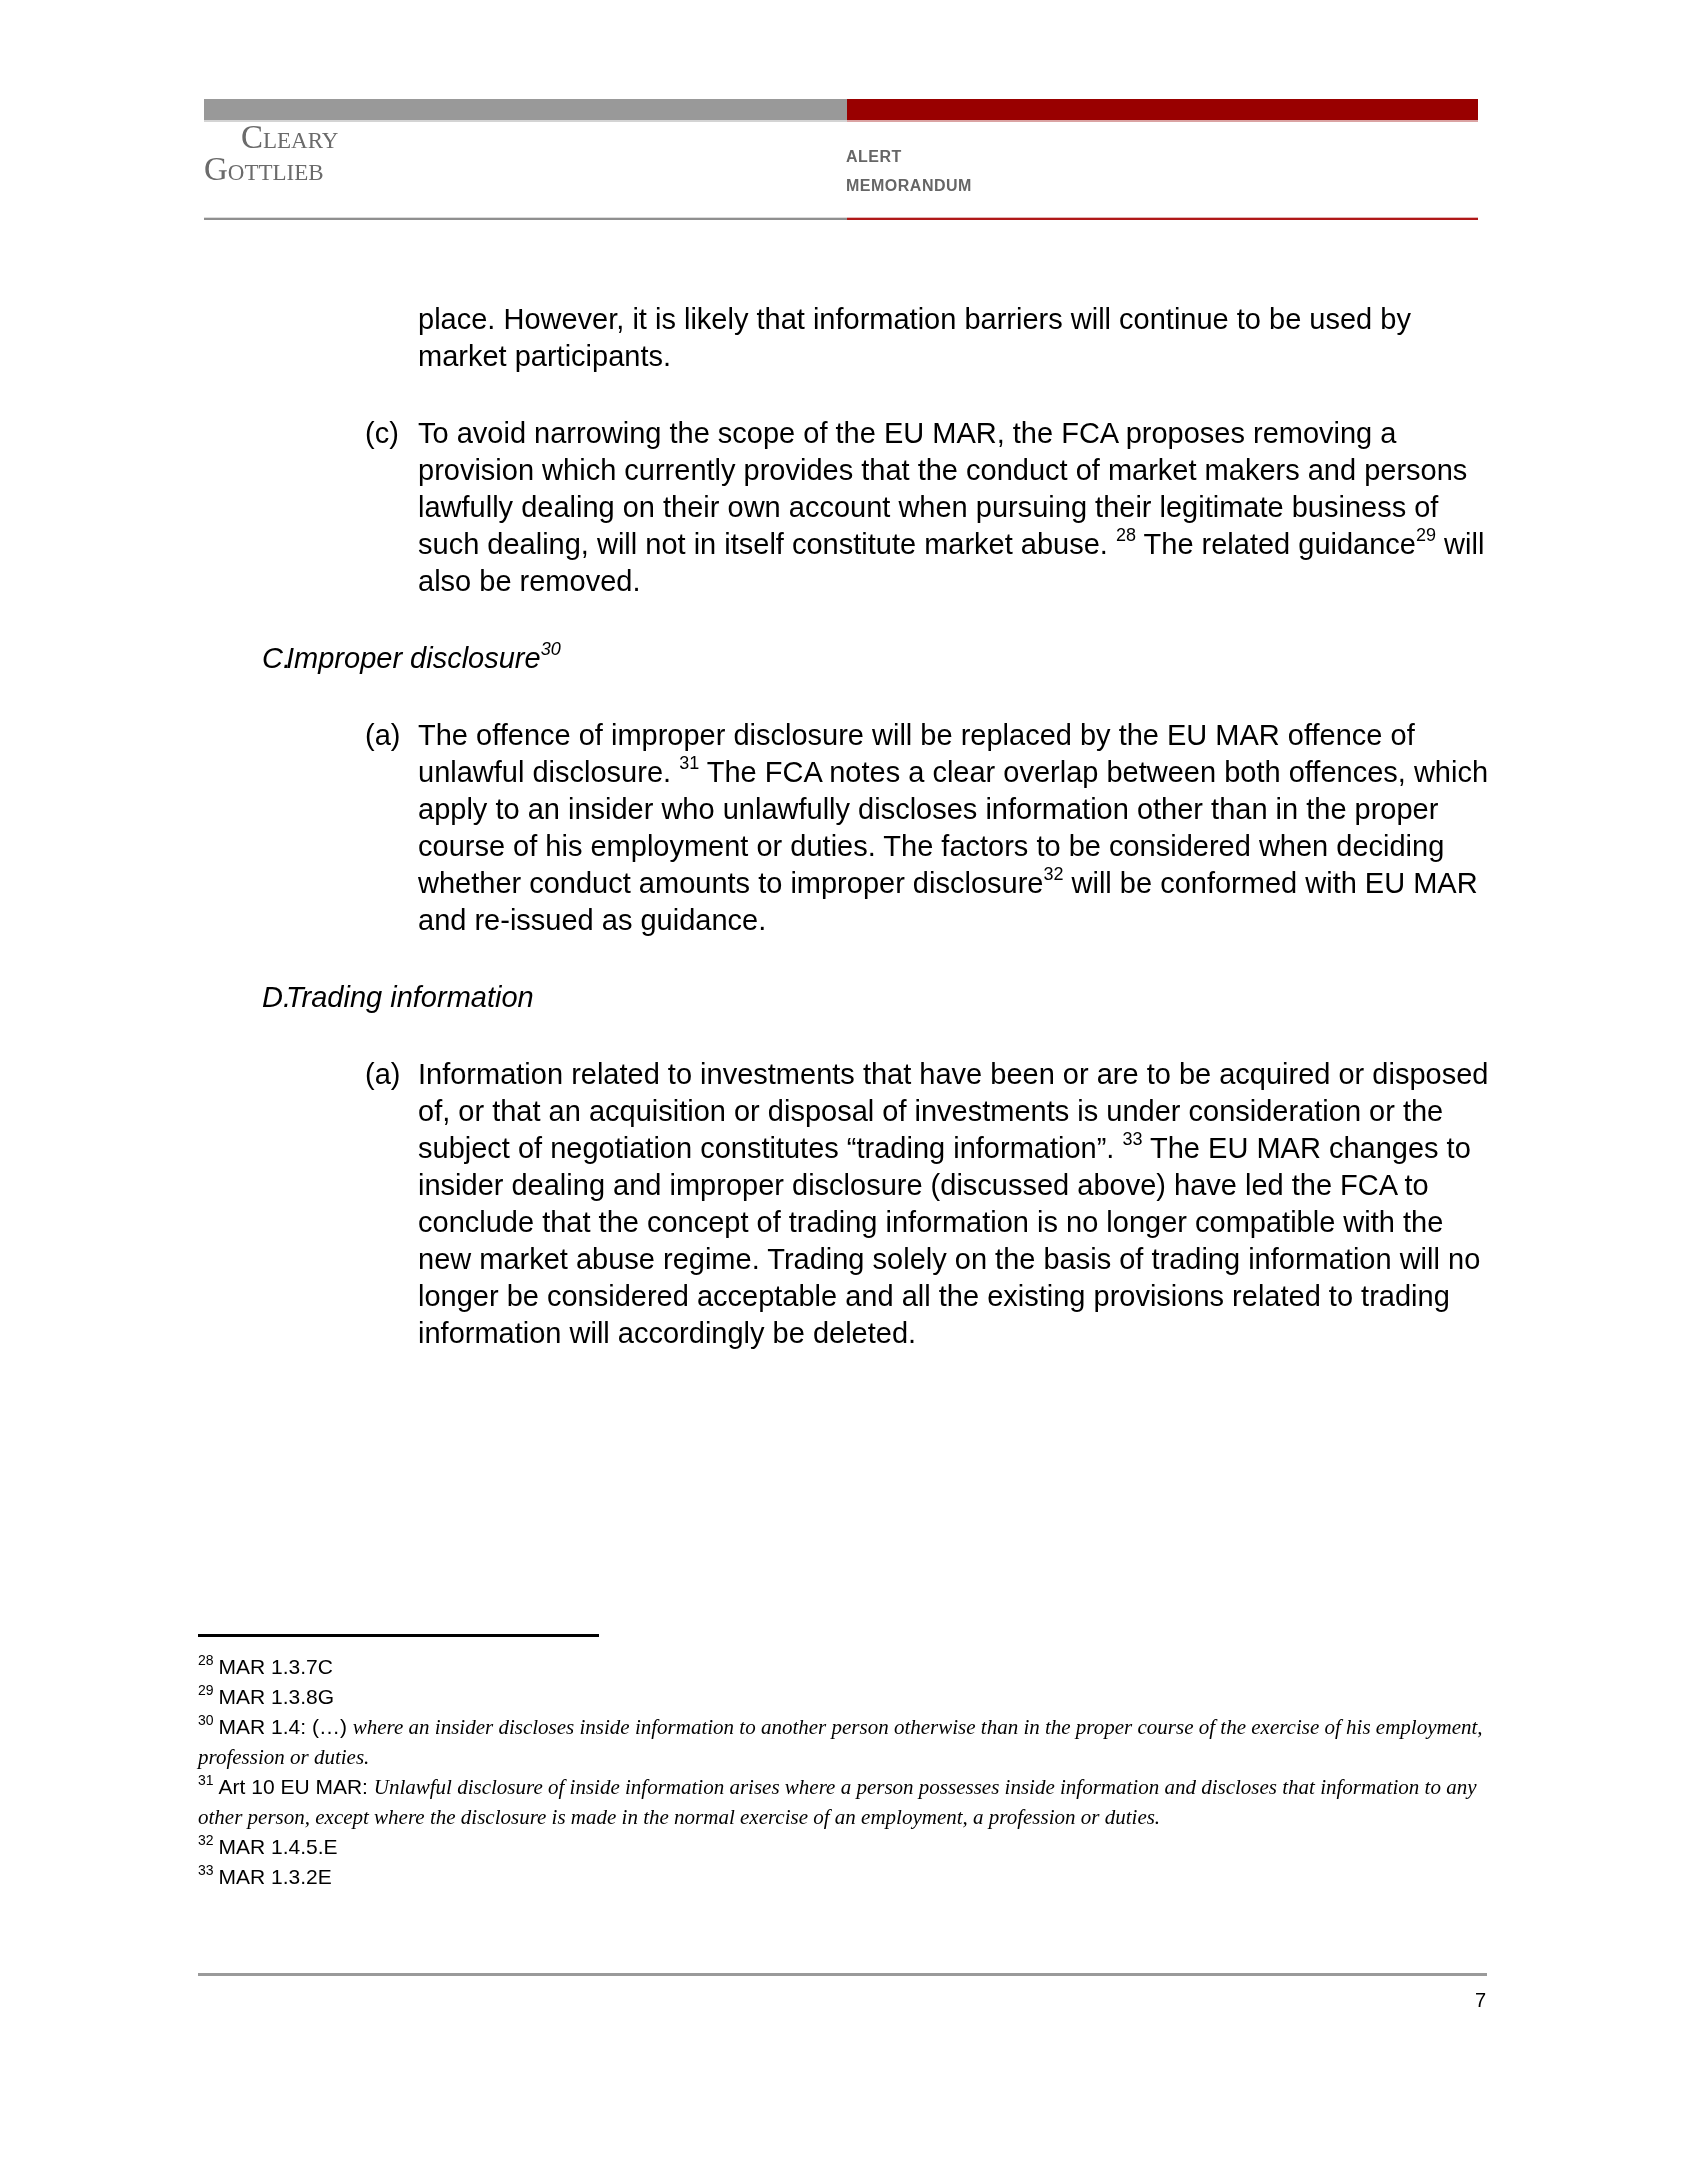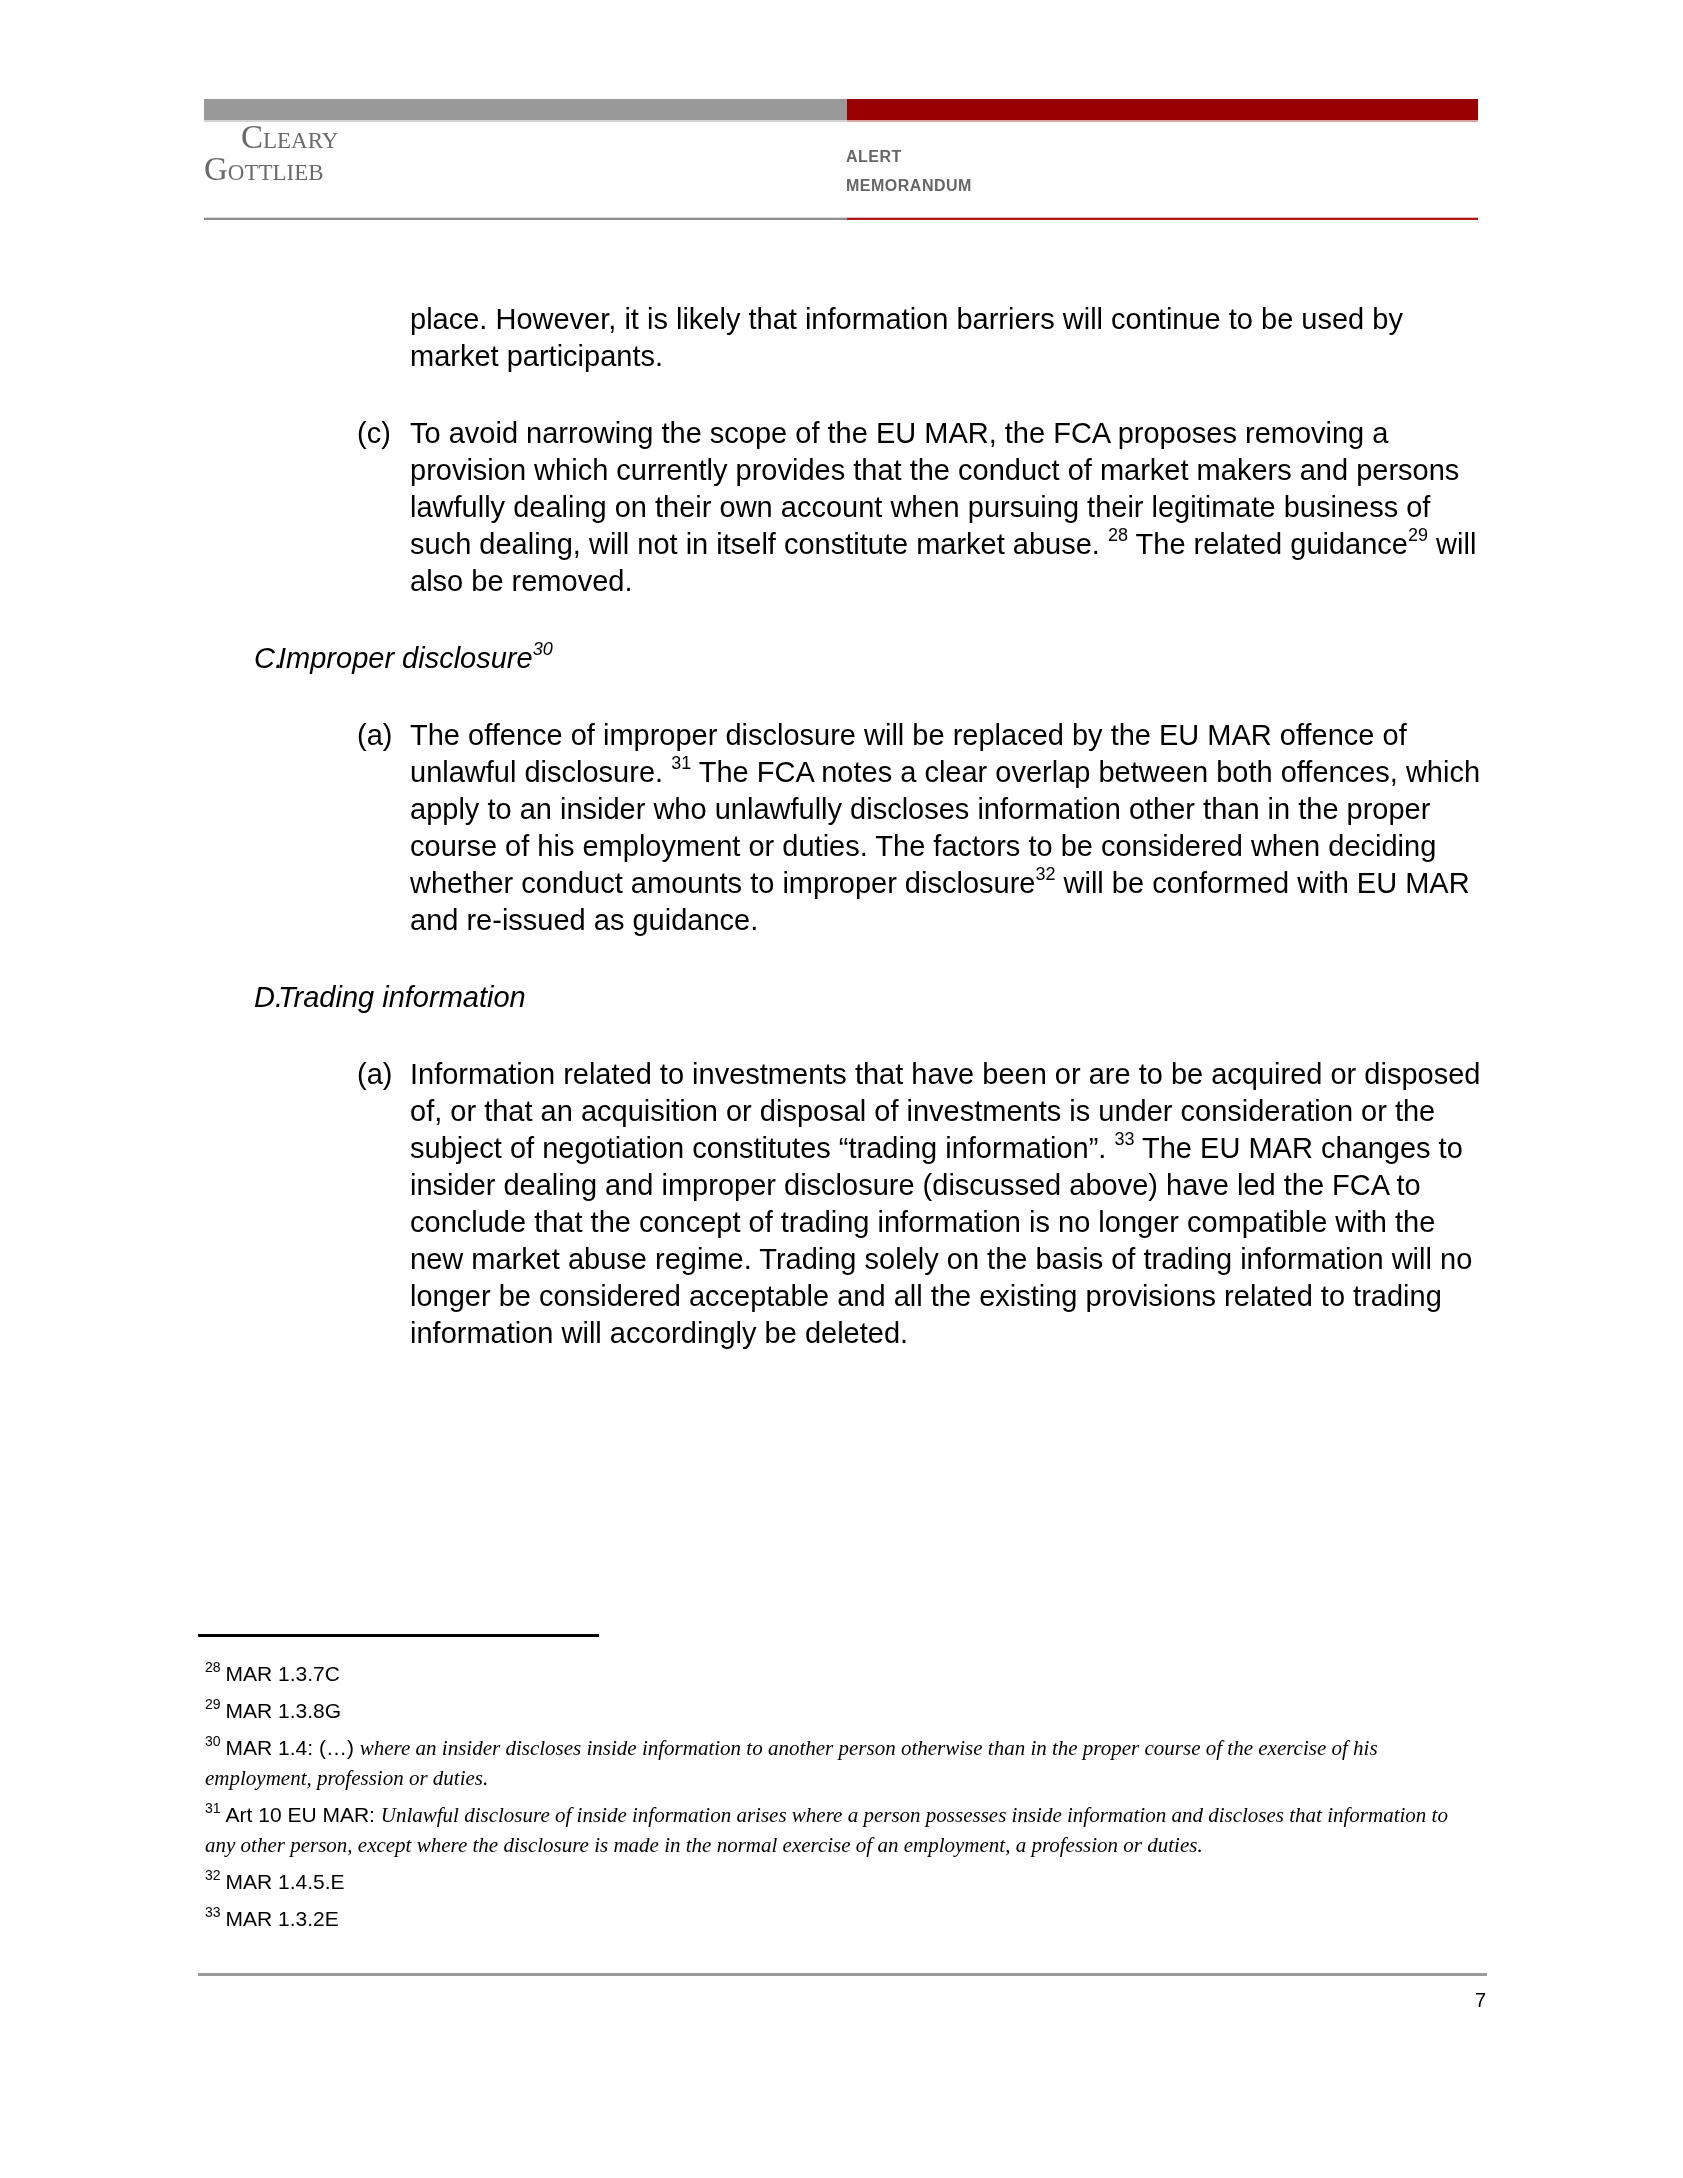--- a/index.html
+++ b/index.html
@@ -25,37 +25,37 @@
   .doc-type { position: absolute; left: 846px; top: 142px;
               font-family: "Liberation Sans", sans-serif; font-weight: bold;
               color: #666666; font-size: 16px; line-height: 29px; letter-spacing: 0.5px; }
   .doc-type span { display: block; }
 
   .rule-bottom { position: absolute; top: 217px; height: 3px; }
   .rule-bottom.gray { left: 204px; width: 644px; background: linear-gradient(#dcdcdc 0 1px, #8f8f8f 1px 3px); }
   .rule-bottom.red  { left: 847px; width: 631px; background: linear-gradient(#e4b5b5 0 1px, #b01818 1px 3px); }
 
   
-  .body { position: absolute; left: 4px; top: 301px; width: 1562px;
+  .body { position: absolute; left: 12px; top: 301px; width: 1562px;
           font-size: 29px; line-height: 37px; }
   .para { position: relative; margin: 0; }
   .cont { margin-left: 406px; width: 1079px; }
   .item { margin-left: 406px; width: 1079px; position: relative; margin-top: 40px; }
   .item .marker { position: absolute; left: -53px; top: 0; }
   .heading { margin-left: 250px; font-style: italic; margin-top: 40px; position: relative; }
   .heading .hl { position: absolute; left: 0; }
   .heading .ht { margin-left: 24px; display: inline-block; }
   sup { font-size: 18px; line-height: 0; position: relative; top: -2px; vertical-align: super; }
   .heading sup { font-size: 18px; }
 
   
   .fn-rule { position: absolute; left: 198px; top: 1634px; width: 401px; height: 3px; background: #000; }
   .footnotes { position: absolute; left: 198px; top: 1652px; width: 1287px;
                font-size: 21px; line-height: 30px; }
-  .fn { margin: 7px; }
+  .fn { margin: 0; }
   .fn sup { font-size: 14px; top: -1px; margin-right: 5px; }
   .fn i { font-style: italic; font-family: Liberation Serif, serif; }
 
   .page-rule { position: absolute; left: 198px; top: 1973px; width: 1289px; height: 3px; background: #9a9a9a; }
   .page-num { position: absolute; right: 197px; top: 1988px; font-size: 20px; line-height: 24px; }
 </style>
 </head>
 <body>
 
 <div class="bar gray"></div>

